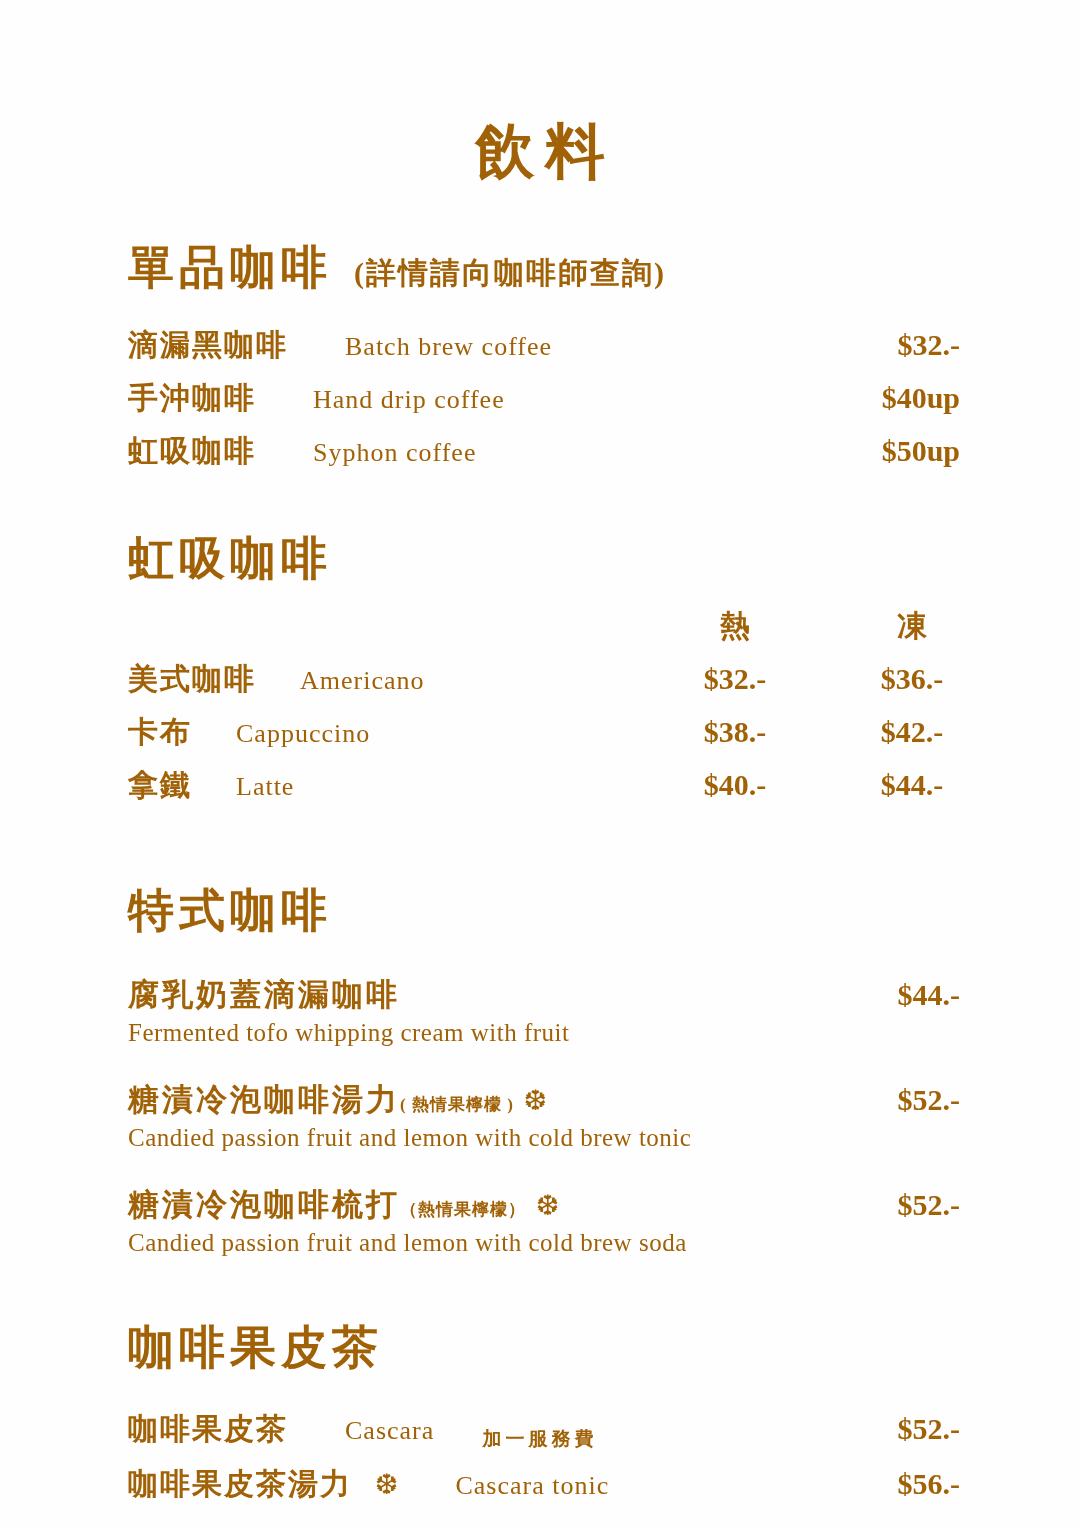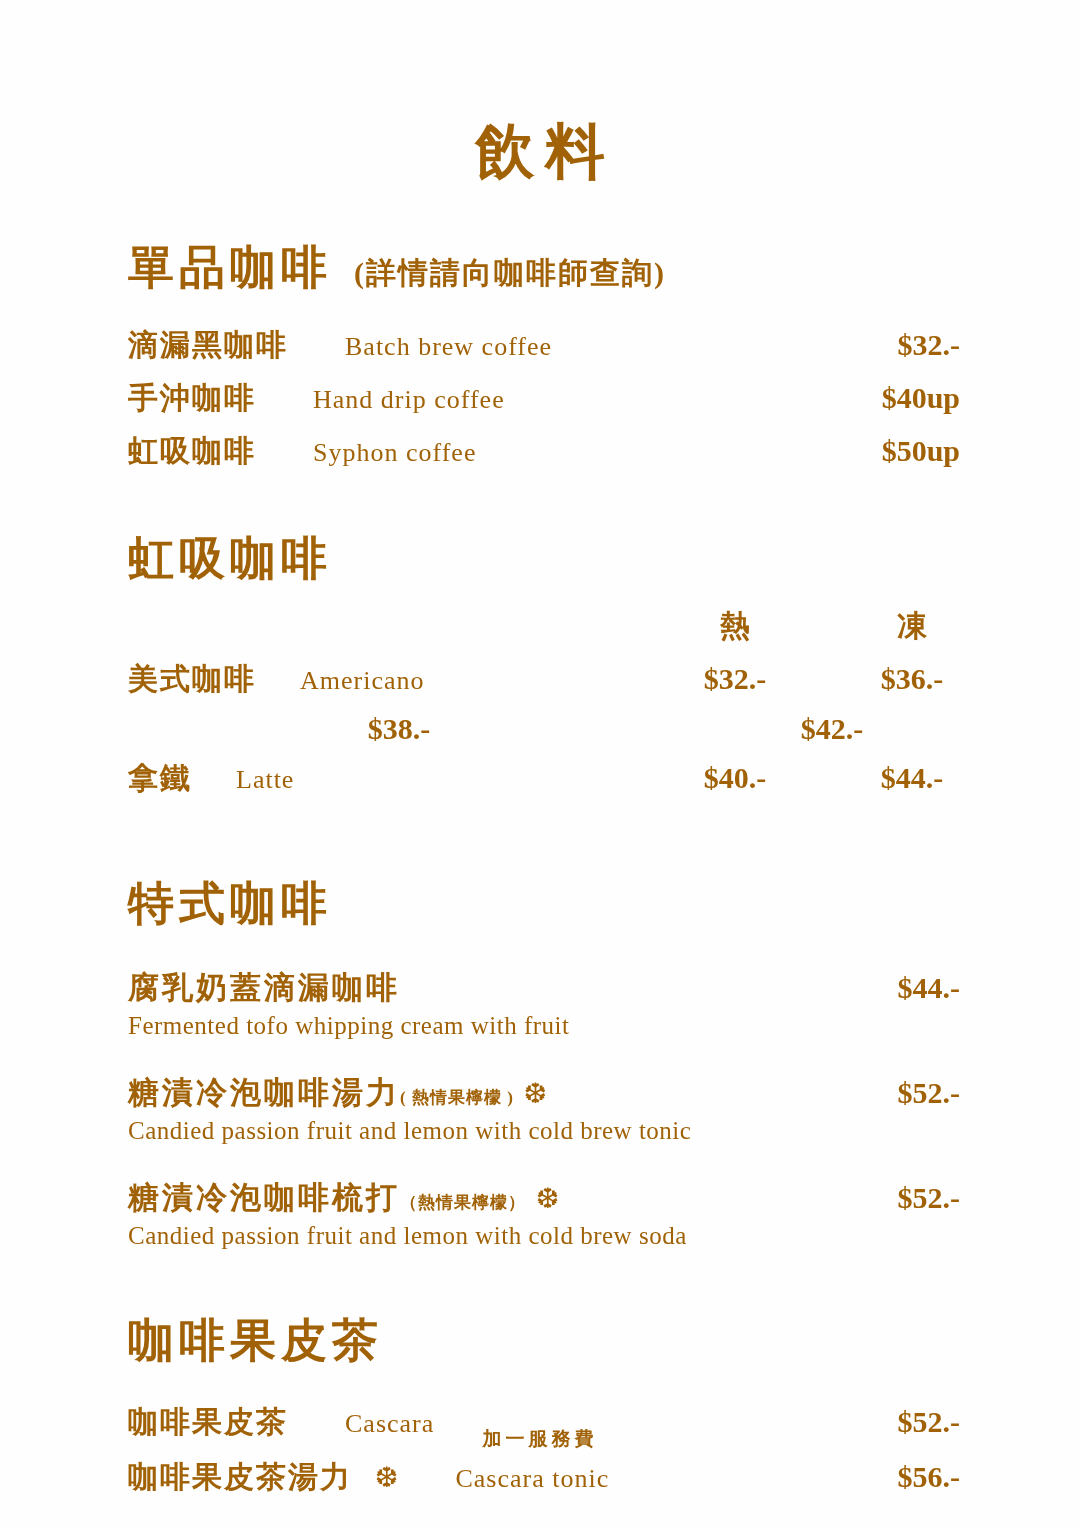--- a/index.html
+++ b/index.html
@@ -184,20 +184,24 @@
         <div class="esp-grid-row">
           <span class="esp-name">
             <span class="item-zh">美式咖啡</span>
             <span class="item-en">Americano</span>
           </span>
           <span class="esp-price">$32.-</span>
           <span></span>
           <span class="esp-price">$36.-</span>
         </div>
         <div class="esp-grid-row">
+          <span class="esp-name">
+            <span class="item-zh">卡布</span>
+            <span class="item-en">Cappuccino</span>
+          </span>
           <span class="esp-price">$38.-</span>
           <span></span>
           <span class="esp-price">$42.-</span>
         </div>
         <div class="esp-grid-row">
           <span class="esp-name">
             <span class="item-zh">拿鐵</span>
             <span class="item-en">Latte</span>
           </span>
           <span class="esp-price">$40.-</span>

